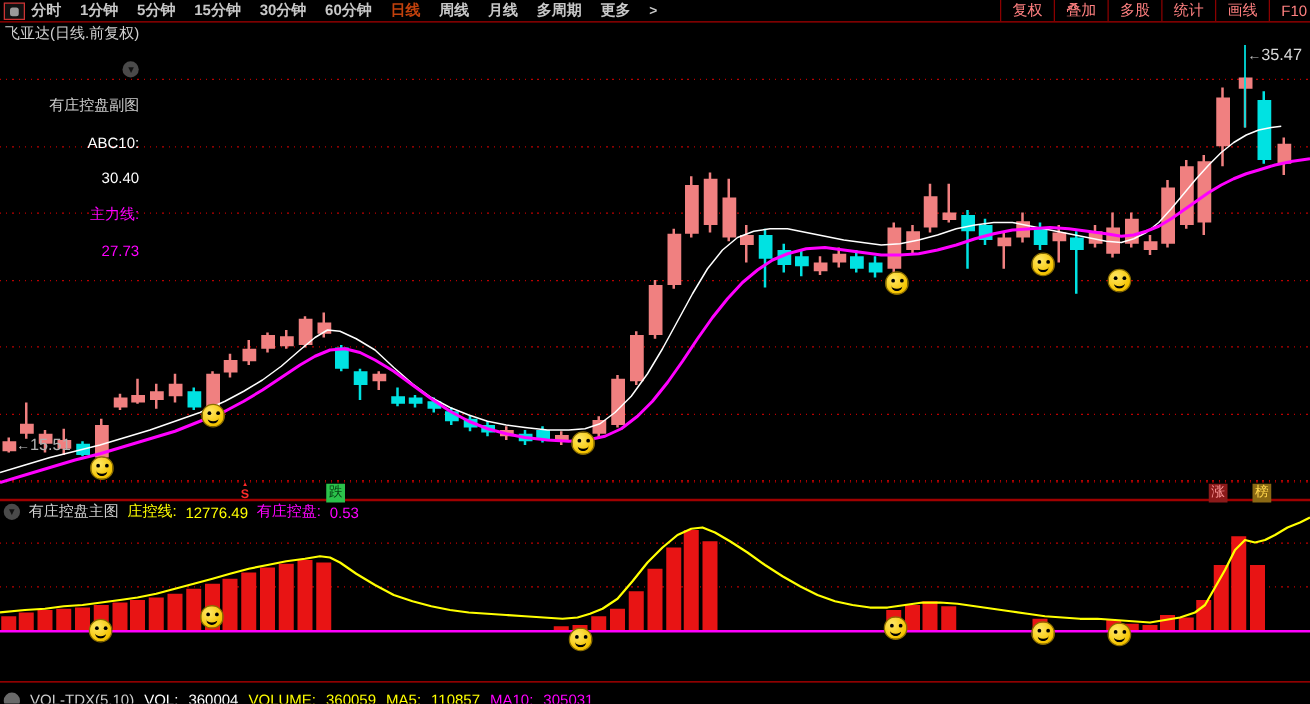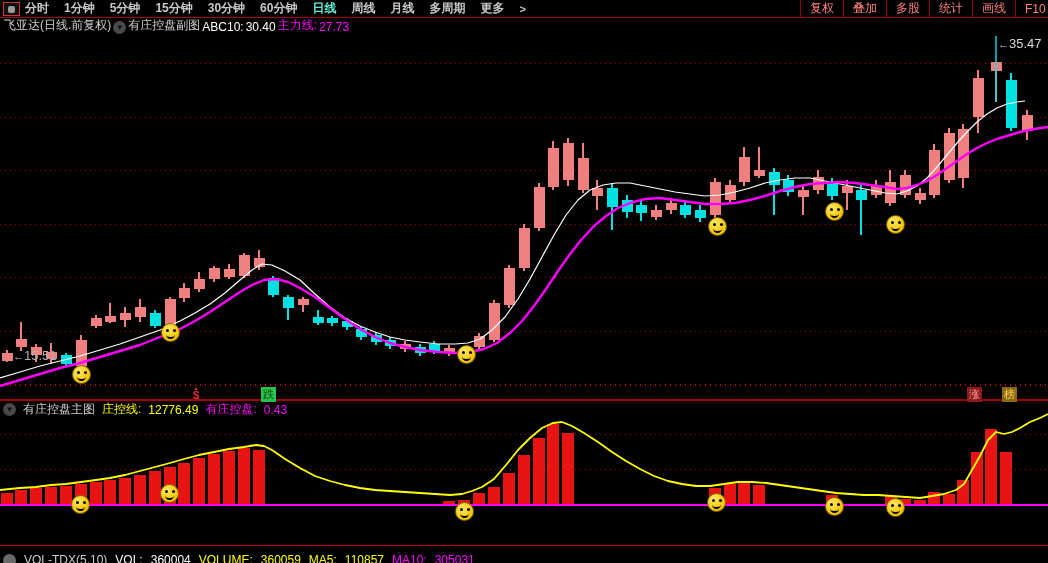--- a/index.html
+++ b/index.html
@@ -6,28 +6,28 @@
   .screen{position:relative;width:1048px;height:563px;background:#000;overflow:hidden;
           font-family:"Liberation Sans","DejaVu Sans",sans-serif;-webkit-font-smoothing:none;}
   
   .topbar{position:absolute;left:0;top:0;width:1048px;height:17px;border-bottom:1px solid #a80000;
           display:flex;align-items:center;font-size:12px;color:#c8c8c8;z-index:30;background:#000;}
   .appicon{position:absolute;left:3px;top:2px;width:15px;height:12px;border:1px solid #cc3333;background:#101010;
            display:flex;align-items:center;justify-content:center;}
   .appicon i{display:block;width:7px;height:7px;background:#9a9a9a;border-radius:2px;}
   .navleft{position:absolute;left:25px;top:0;height:17px;display:flex;align-items:center;gap:15px;white-space:nowrap;}
   .navleft span{cursor:default;font-weight:bold;}
-  .navleft .active{color:#5eead4;}
+  .navleft .active{color:#c2410c;}
   .navleft .morearrow{color:#c8c8c8;font-size:11px;}
   .navright{position:absolute;left:800px;top:0;width:260px;height:17px;display:flex;align-items:center;
             overflow:hidden;color:#ff8080;}
   .navright span{padding:0 9px;border-left:1px solid #8b0000;height:17px;display:flex;align-items:center;white-space:nowrap;}
   
-  .titlerow{position:absolute;left:4px;top:18px;height:16px;display:flex;align-items:flex-end;gap:2px;
-            font-size:12px;color:#cfcfcf;white-space:nowrap;z-index:30;}
+  .titlerow{position:absolute;left:4px;top:18px;height:16px;display:flex;align-items:flex-end;gap:14px;
+            font-size:12px;color:#cfcfcf;white-space:nowrap;z-index:30;flex-direction:column;}
   .chev{width:13px;height:13px;border-radius:50%;background:#4a4a4a;color:#111;font-size:9px;line-height:13px;
         text-align:center;display:inline-block;}
   .t-white{color:#ffffff;} .t-mag{color:#ff00ff;} .t-yel{color:#ffff00;}
   
   #chart-layer{position:absolute;left:0;top:0;width:1048px;height:563px;}
   .grid{position:absolute;left:0;width:1048px;height:1px;
         background:repeating-linear-gradient(90deg,#bb0000 0 1px,transparent 1px 5px);}
   .wick{position:absolute;width:2px;}
   .body{position:absolute;width:11px;}
   .vbar{position:absolute;width:12px;background:#e81414;}
@@ -328,21 +328,21 @@
   <div class="boxmark mark-fall">跌</div>
   <div class="boxmark mark-rise">涨</div>
   <div class="boxmark mark-board">榜</div>
 
   <div class="subheader">
     <span class="chev">▾</span>
     <span>有庄控盘主图</span>
     <span class="t-yel">庄控线:</span>
     <span class="t-yel">12776.49</span>
     <span class="t-mag">有庄控盘:</span>
-    <span class="t-mag">0.43</span>
+    <span class="t-mag">0.53</span>
   </div>
 
   <div class="solid-line line-545"></div>
   <div class="volrow">
     <span class="circ"></span>
     <span>VOL-TDX(5,10)</span>
     <span class="t-white">VOL:</span>
     <span class="t-white">360004</span>
     <span class="t-yel">VOLUME:</span>
     <span class="t-yel">360059</span>

